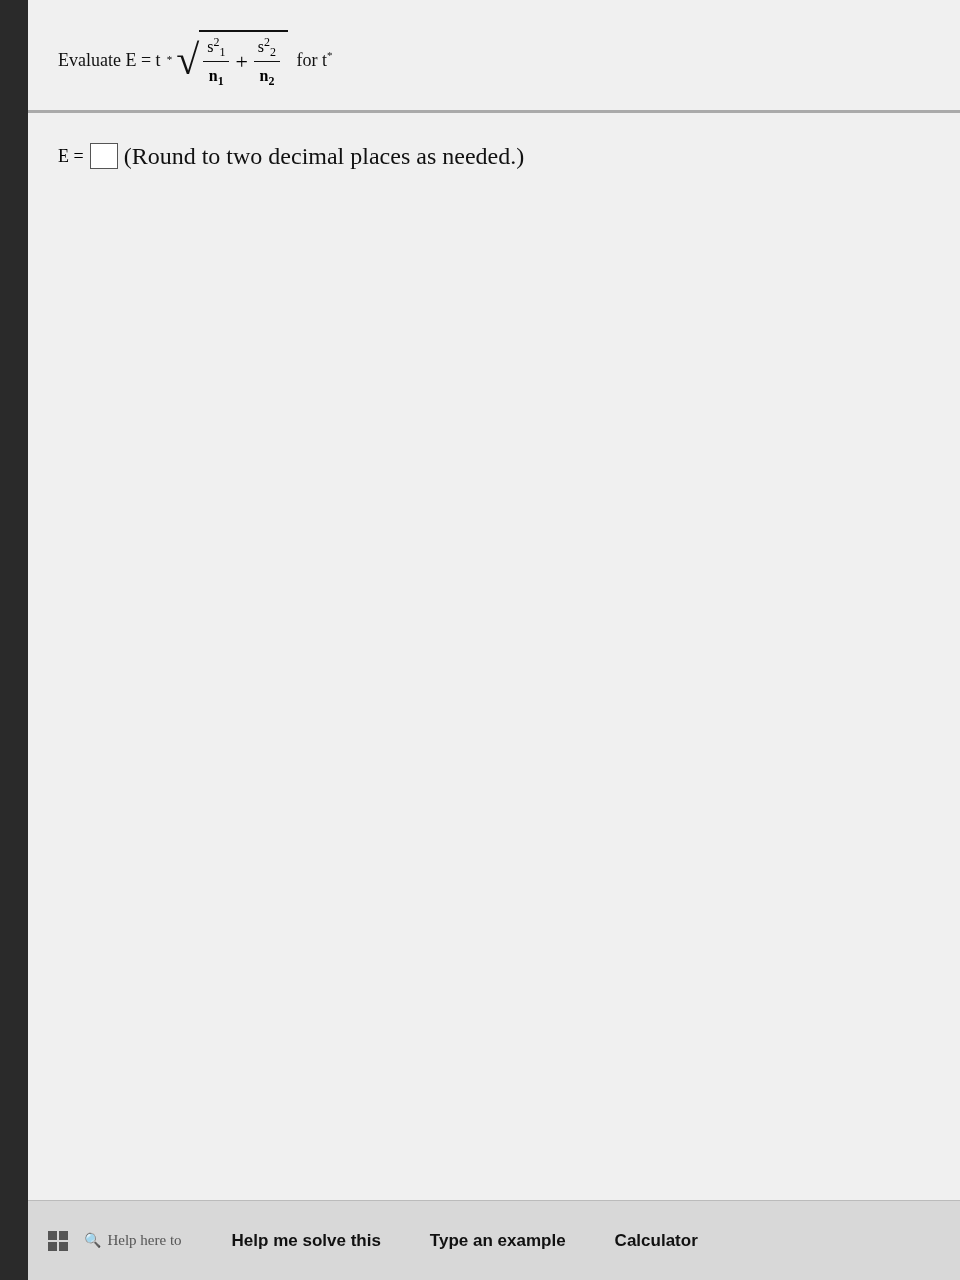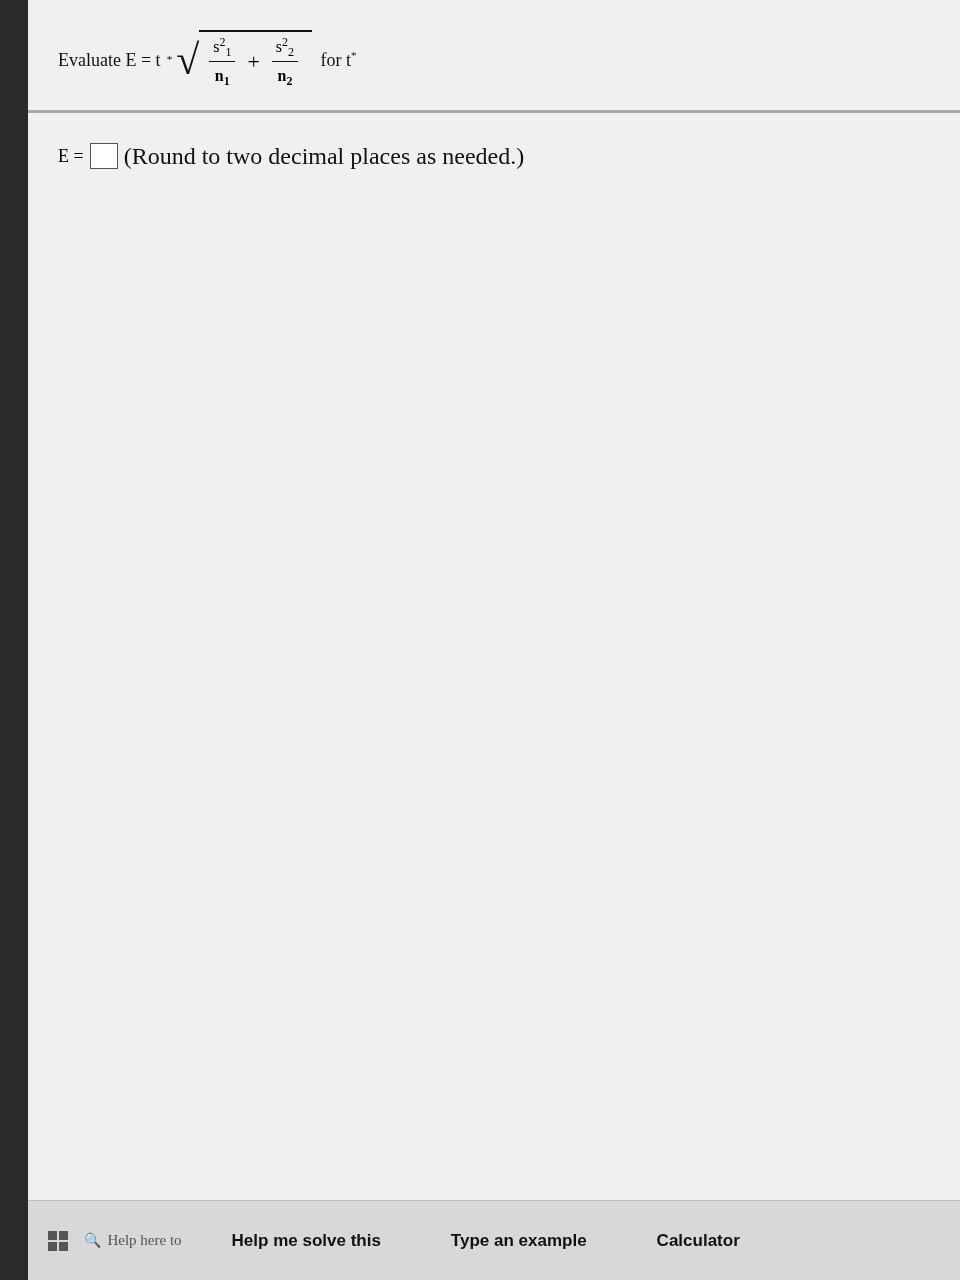--- a/index.html
+++ b/index.html
@@ -86,21 +86,21 @@
       font-size: 22px;
       margin: 0 4px;
     }
 
     .fraction {
       display: inline-flex;
       flex-direction: column;
       align-items: center;
       justify-content: center;
       font-size: 16px;
-      margin: 0 8px;
+      margin: 0 2px;
     }
 
     .fraction .numerator {
       border-bottom: 1.5px solid #111;
       padding: 0 4px 1px 4px;
       text-align: center;
     }
 
     .fraction .denominator {
       padding: 1px 4px 0 4px;
@@ -209,21 +209,21 @@
     }
 
     .search-icon-small {
       font-size: 14px;
       color: #555;
     }
 
     .bottom-buttons {
       display: flex;
       align-items: center;
-      gap: 70px;
+      gap: 49px;
       margin-left: 10px;
     }
 
     .bottom-btn {
       font-size: 17px;
       font-weight: bold;
       color: #111;
       font-family: Arial, sans-serif;
       cursor: pointer;
     }

